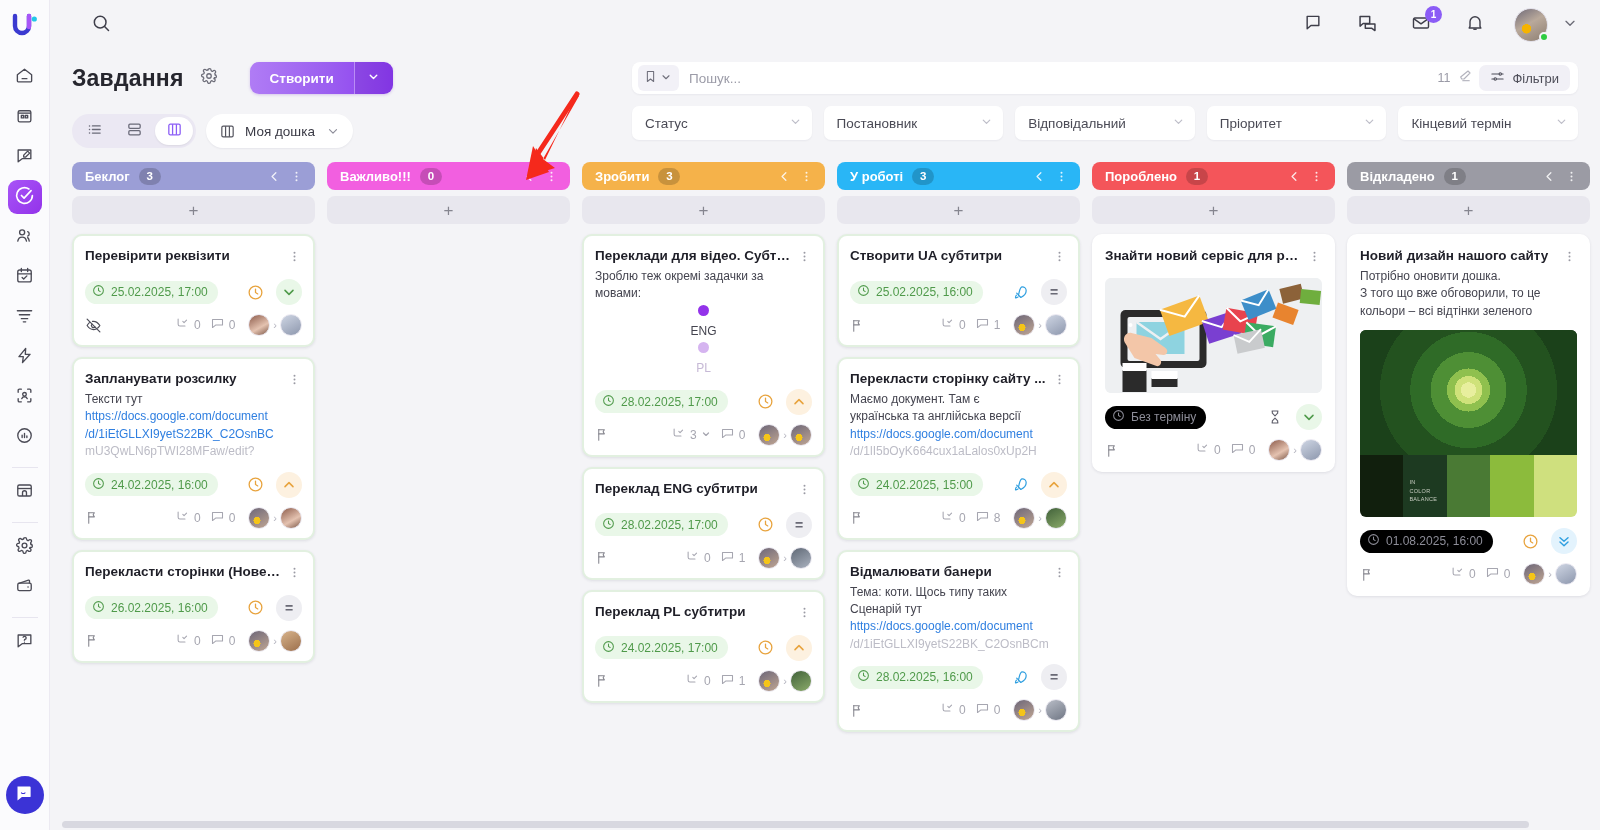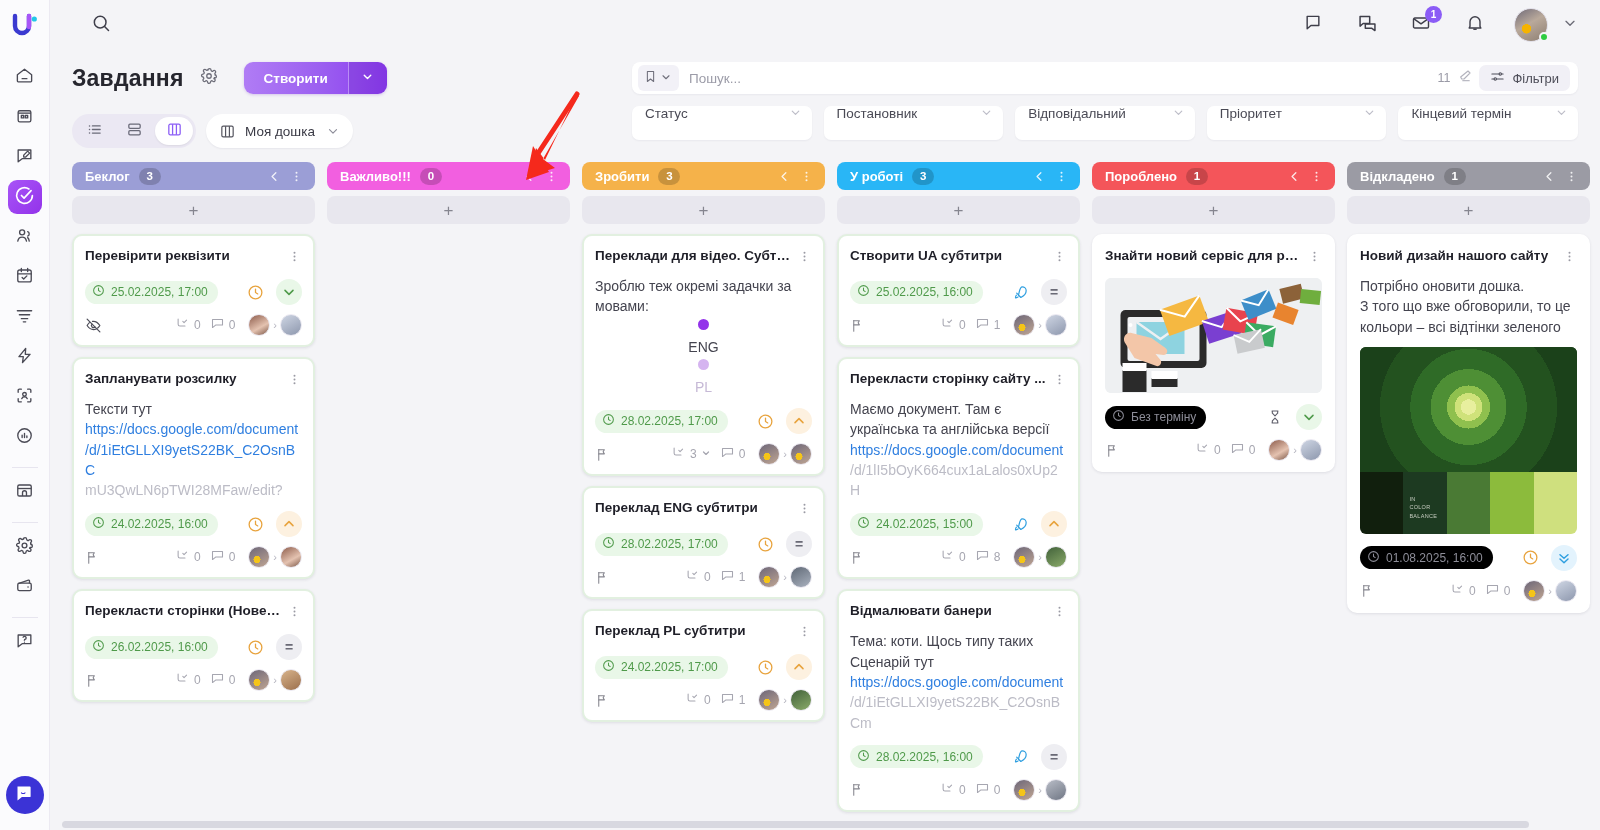--- a/index.html
+++ b/index.html
@@ -60,21 +60,21 @@
   }
   .caret-down { margin-left: 14px; color: #6b6b76; }
 
   
   .headzone { background: #f4f4f7; padding: 6px 22px 14px 22px; flex: 0 0 auto; display:flex; }
   .headleft { width: 560px; flex: 0 0 560px; }
   .titlerow { display: flex; align-items: center; gap: 16px; height: 44px; }
   .page-title { font-size: 23px; font-weight: 700; color: #26262e; letter-spacing: .2px; }
   .gear { color: #6c6c78; display:flex; }
   .create-btn {
-    margin-left: 10px; height: 32px; display: flex; align-items: stretch;
+    margin-left: 16px; height: 32px; display: flex; align-items: stretch;
     border-radius: 9px; overflow: hidden;
     background: linear-gradient(90deg,#b07cf5 0%, #9b5ef0 55%, #8b3cf0 100%);
     box-shadow: 0 1px 3px rgba(120,60,200,.25);
   }
   .create-btn .lbl { color: #fff; font-size: 13.5px; font-weight: 600; padding: 0 20px; display:flex; align-items:center; }
   .create-btn .div { width: 1px; background: rgba(255,255,255,.35); }
   .create-btn .arr { width: 38px; display:flex; align-items:center; justify-content:center; color:#fff; background: rgba(60,0,120,.10); }
 
   .viewrow { display: flex; align-items: center; gap: 10px; margin-top: 14px; }
   .seg { background: #ebe8f3; border-radius: 20px; height: 34px; display: flex; align-items: center; padding: 3px; gap: 2px; }
@@ -102,21 +102,21 @@
   .search-input::placeholder { color: #9c9ca8; }
   .cnt { color: #9a9aa6; font-size: 12.5px; padding: 0 7px; }
   .eraser { color: #b3b3bd; display:flex; padding-right: 6px; }
   .filters-btn {
     display: flex; align-items: center; gap: 7px; background: #f1f0f6;
     border-radius: 7px; height: 26px; padding: 0 11px; color: #4d4d58; font-size: 13px;
   }
   .filterrow { display: flex; gap: 12px; margin-top: 12px; }
   .fsel {
     flex: 1 1 0; height: 34px; background: #fff; border-radius: 7px;
-    display: flex; align-items: flex-start; justify-content: space-between;
+    display: flex; align-items: center; justify-content: space-between;
     padding: 0 10px 0 13px; font-size: 13.5px; color: #4a4a55;
     box-shadow: 0 1px 2px rgba(20,20,50,.05);
   }
   .fsel .ch { color: #bdbdc8; }
 
   
   .board {
     flex: 1 1 auto; display: flex; gap: 12px; padding: 0 0 0 22px;
     overflow: hidden; align-items: flex-start; position: relative;
   }
@@ -143,21 +143,21 @@
   .card {
     background: #fff; border-radius: 10px; padding: 11px 11px 9px 11px;
     box-shadow: 0 1px 3px rgba(25,25,60,.10);
     border: 2px solid #e2f0e0;
   }
   .card.plain { border-color: #fff; }
   .card-top { display: flex; align-items: flex-start; gap: 6px; }
   .card-title { font-size: 13.5px; font-weight: 700; color: #1f1f28; line-height: 1.35; flex: 1 1 auto;
     white-space: nowrap; overflow: hidden; text-overflow: ellipsis; }
   .kebab { color: #9a9aa4; flex: 0 0 auto; padding-top: 2px; }
-  .card-desc { font-size: 14px; color: #44444f; line-height: 1.45; margin-top: 8px; word-break: break-word; }
+  .card-desc { font-size: 12px; color: #44444f; line-height: 1.45; word-break: break-word; }
   .link { color: #2f7fe0; }
   .link.faded { color: #c9d8ea; }
   .desc-line.faded { color: #bcbcc6; }
   .bullet { display: flex; align-items: center; gap: 7px; margin-top: 2px; flex-direction: column; }
   .dot { width: 11px; height: 11px; border-radius: 50%; }
   .bullet.faded span.txt { color: #c6b9d6; }
 
   .card-img { margin-top: 10px; border-radius: 6px; overflow: hidden; }
   .mail-illo { height: 115px; background: #eef0f2; position: relative; overflow: hidden; }
   .plant { height: 125px; background:

